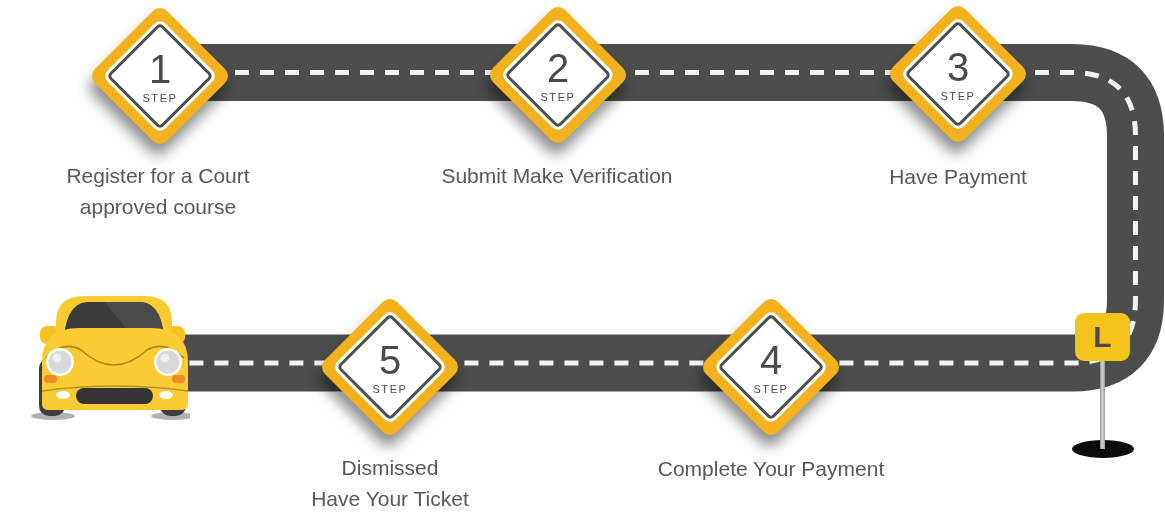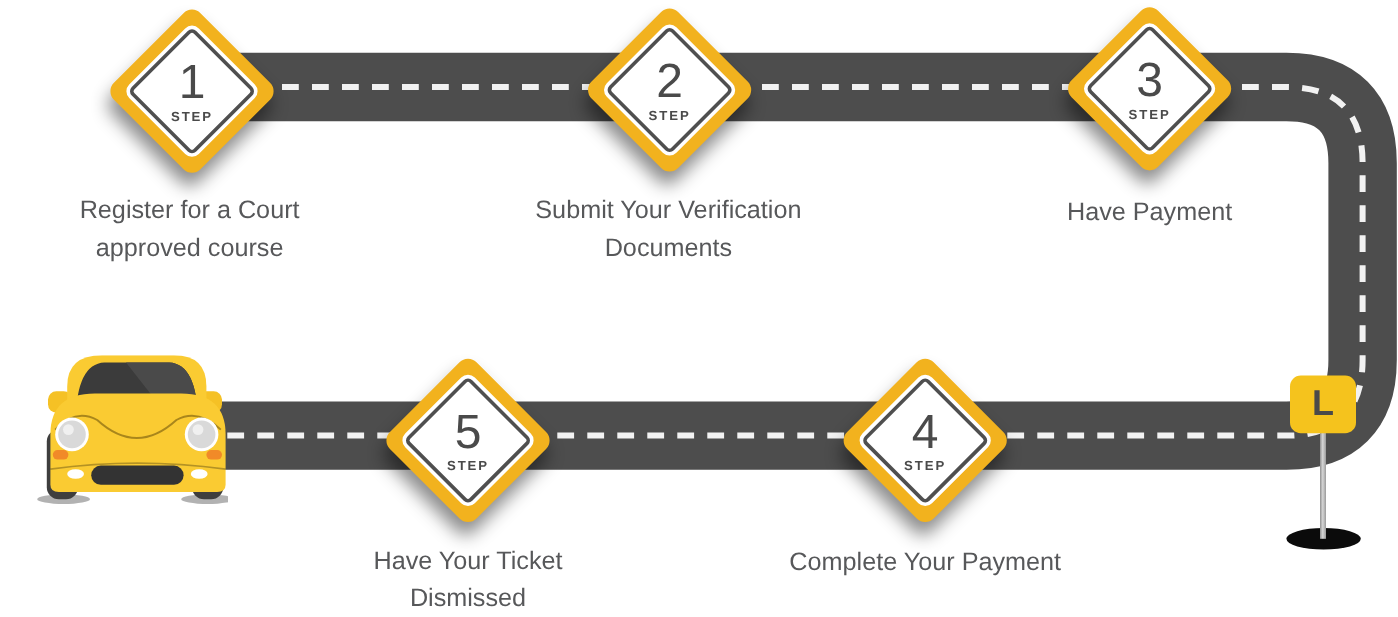--- a/index.html
+++ b/index.html
@@ -8,21 +8,21 @@
 
   .road-svg{position:absolute;left:0;top:0;z-index:1;}
 
   
   .diamond{position:absolute;width:102px;height:102px;z-index:6;}
   .d-shadow{position:absolute;inset:0;filter:drop-shadow(-2px 11px 7px rgba(0,0,0,0.45));}
   .d-outer{position:absolute;inset:0;background:#F2B21E;border-radius:10px;transform:rotate(45deg);}
   .d-inner{position:absolute;inset:13px;background:#ffffff;border:3px solid #4F4F4F;border-radius:5px;box-shadow:0 0 0 3px #ffffff;}
   .d-text{position:absolute;inset:0;display:flex;flex-direction:column;align-items:center;justify-content:center;z-index:2;}
   .d-num{font-size:40px;font-weight:500;color:#4A4A4A;line-height:1;}
-  .d-step{font-size:11px;letter-spacing:1.6px;font-weight:700;color:#4A4A4A;margin-top:3px;}
+  .d-step{font-size:11px;letter-spacing:1.6px;font-weight:400;color:#4A4A4A;margin-top:3px;}
 
   
   .caption{position:absolute;width:320px;text-align:center;font-size:21px;line-height:31px;color:#57585A;z-index:2;}
   .caption span{display:block;}
 
   
   .l-sign{position:absolute;left:1075px;top:313px;width:55px;height:48px;background:#F5C31D;border-radius:9px;
           display:flex;align-items:center;justify-content:center;font-size:30px;font-weight:bold;color:#4A4A4A;z-index:5;}
   .pole{position:absolute;left:1100px;top:358px;width:5px;height:91px;
         background:linear-gradient(to right,#8f8f8f,#d6d6d6 45%,#9a9a9a);z-index:4;}
@@ -61,22 +61,21 @@
       <div class="d-outer">
           <div class="d-inner"></div>
         </div>
     </div>
     <div class="d-text">
       <div class="d-num">2</div>
       <div class="d-step">STEP</div>
     </div>
   </div>
   <div class="caption" style="left:397px;top:160px">
-    <span>Submit Your Verification</span>
-    <span>Documents</span>
+    <span>Submit Make Verification</span>
   </div>
 
   <div class="diamond" style="left:907px;top:23px">
     <div class="d-shadow">
       <div class="d-outer">
           <div class="d-inner"></div>
         </div>
     </div>
     <div class="d-text">
       <div class="d-num">3</div>
@@ -92,22 +91,22 @@
       <div class="d-outer">
           <div class="d-inner"></div>
         </div>
     </div>
     <div class="d-text">
       <div class="d-num">5</div>
       <div class="d-step">STEP</div>
     </div>
   </div>
   <div class="caption" style="left:230px;top:452px">
+    <span>Dismissed</span>
     <span>Have Your Ticket</span>
-    <span>Dismissed</span>
   </div>
 
   <div class="diamond" style="left:720px;top:316px">
     <div class="d-shadow">
       <div class="d-outer">
           <div class="d-inner"></div>
         </div>
     </div>
     <div class="d-text">
       <div class="d-num">4</div>

